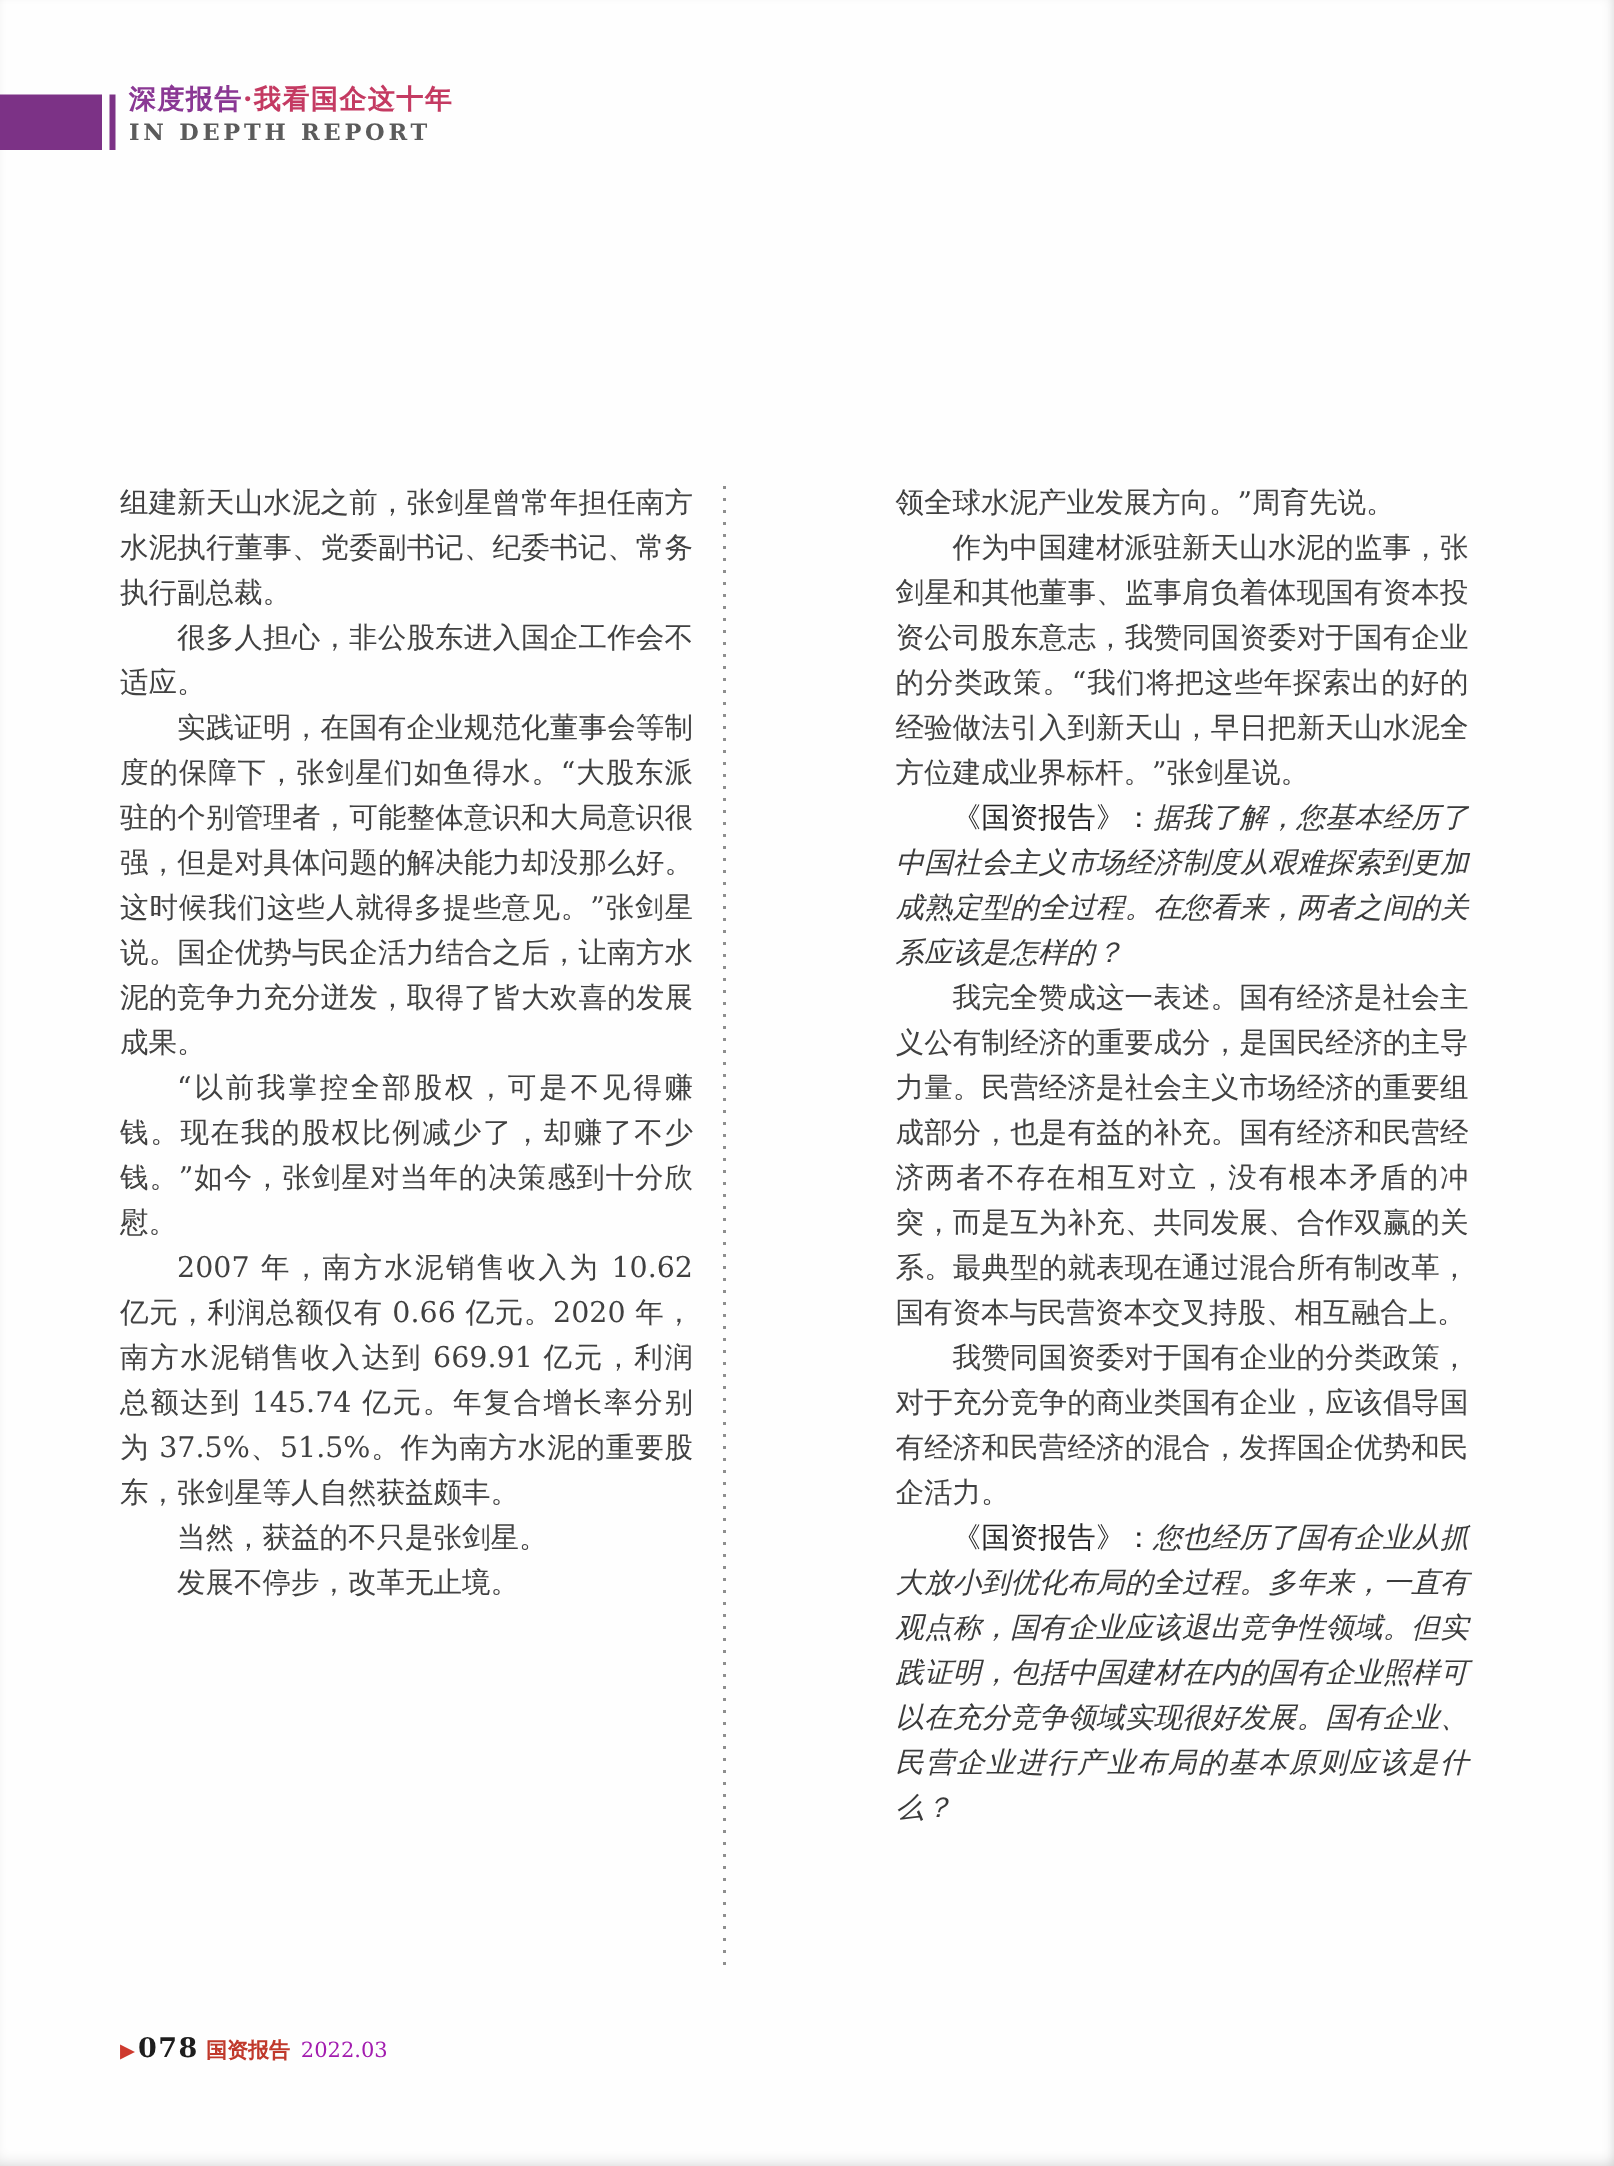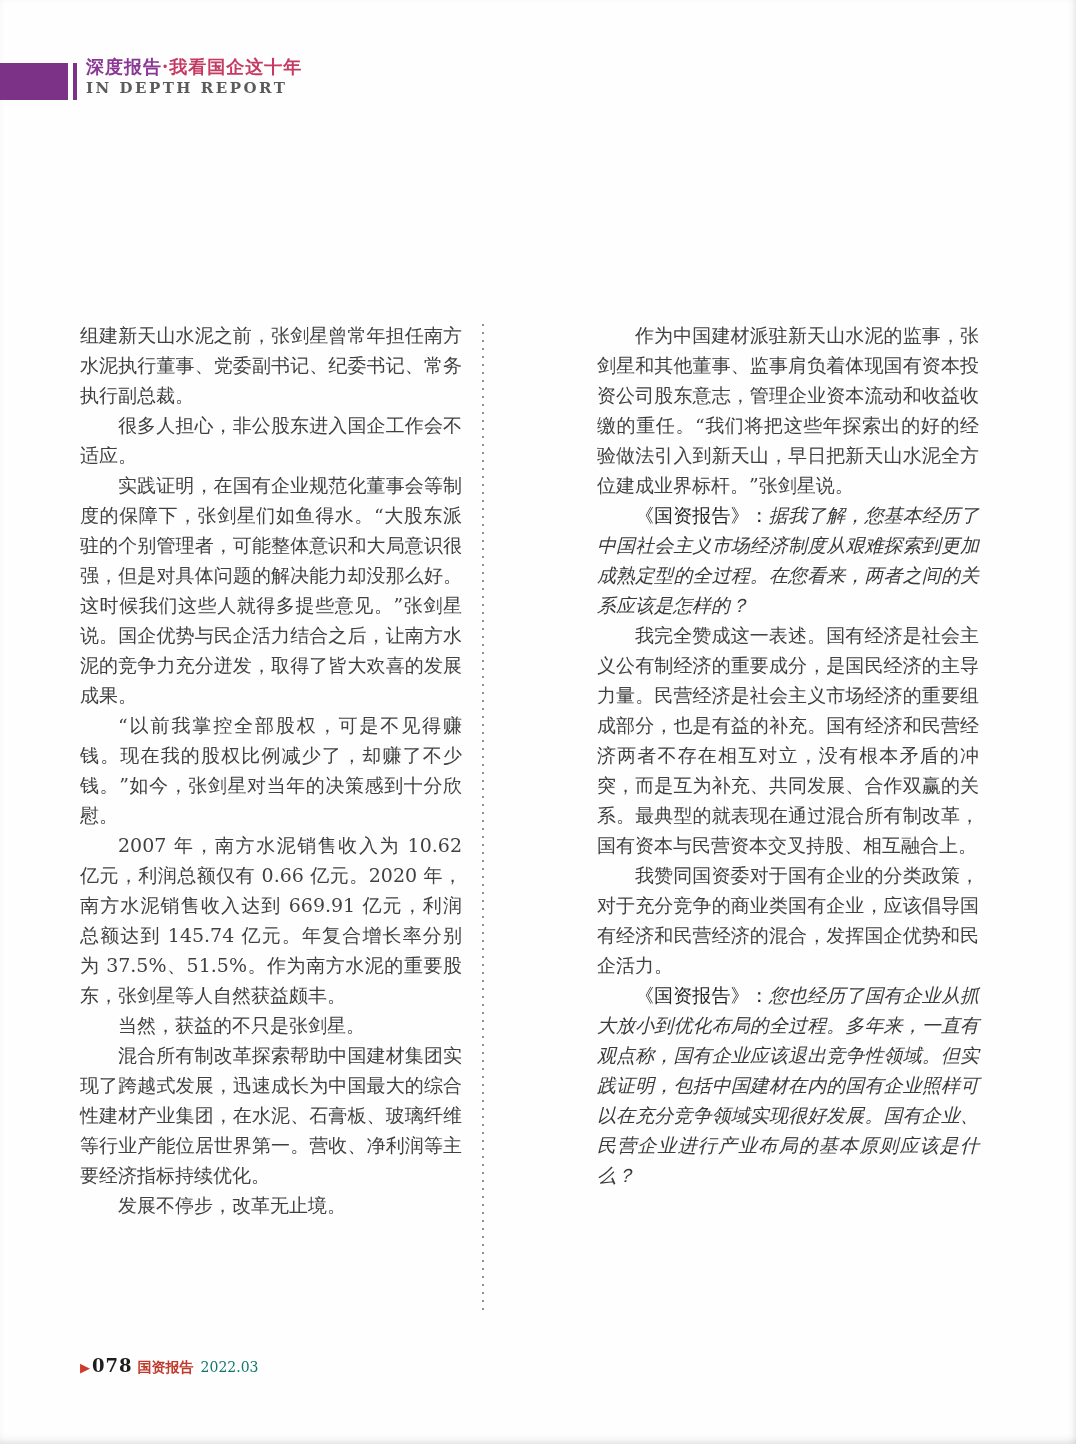--- a/index.html
+++ b/index.html
@@ -68,21 +68,21 @@
 
   
   .footer {
     position: absolute; left: 80px; top: 1355px;
     display: flex; align-items: baseline;
     white-space: nowrap;
   }
   .footer .arrow { color: #ce3a2e; font-size: 13px; margin-right: 2px; font-family: "DejaVu Sans", sans-serif; }
   .footer .pagenum { font-size: 18px; font-weight: bold; color: #1d1d1d; letter-spacing: 1px; }
   .footer .mag { font-size: 14px; font-weight: bold; color: #c0392b; margin-left: 5px; }
-  .footer .issue { font-size: 14px; color: #0f766e; margin-left: 7px; }
+  .footer .issue { font-size: 14px; color: #a21caf; margin-left: 7px; }
 </style>
 </head>
 <body>
 
 <div class="page">
 
   <header>
     <div class="hdr-block"></div>
     <div class="hdr-bar"></div>
     <div class="hdr-text">
@@ -94,26 +94,26 @@
   </header>
 
   <main>
     <section class="column left">
         <p class="para">组建新天山水泥之前，张剑星曾常年担任南方水泥执行董事、党委副书记、纪委书记、常务执行副总裁。</p>
         <p class="para indent">很多人担心，非公股东进入国企工作会不适应。</p>
         <p class="para indent">实践证明，在国有企业规范化董事会等制度的保障下，张剑星们如鱼得水。“大股东派驻的个别管理者，可能整体意识和大局意识很强，但是对具体问题的解决能力却没那么好。这时候我们这些人就得多提些意见。”张剑星说。国企优势与民企活力结合之后，让南方水泥的竞争力充分迸发，取得了皆大欢喜的发展成果。</p>
         <p class="para indent">“以前我掌控全部股权，可是不见得赚钱。现在我的股权比例减少了，却赚了不少钱。”如今，张剑星对当年的决策感到十分欣慰。</p>
         <p class="para indent">2007 年，南方水泥销售收入为 10.62 亿元，利润总额仅有 0.66 亿元。2020 年，南方水泥销售收入达到 669.91 亿元，利润总额达到 145.74 亿元。年复合增长率分别为 37.5%、51.5%。作为南方水泥的重要股东，张剑星等人自然获益颇丰。</p>
         <p class="para indent">当然，获益的不只是张剑星。</p>
-        <p class="para indent">混合所有制改革探索帮助中国建材集团实现了跨越式发展，迅速成长为中国最大的综合性建材产业集团，在水泥、石膏板、玻璃纤维等行业产能位居世界第一。营收、净利润等主要经济指标持续优化。</p>
         <p class="para indent">发展不停步，改革无止境。</p>
       </section>
     <div class="divider"></div>
     <section class="column right">
-        <p class="para indent">作为中国建材派驻新天山水泥的监事，张剑星和其他董事、监事肩负着体现国有资本投资公司股东意志，管理企业资本流动和收益收缴的重任。“我们将把这些年探索出的好的经验做法引入到新天山，早日把新天山水泥全方位建成业界标杆。”张剑星说。</p>
+        <p class="para">领全球水泥产业发展方向。”周育先说。</p>
+        <p class="para indent">作为中国建材派驻新天山水泥的监事，张剑星和其他董事、监事肩负着体现国有资本投资公司股东意志，我赞同国资委对于国有企业的分类政策。“我们将把这些年探索出的好的经验做法引入到新天山，早日把新天山水泥全方位建成业界标杆。”张剑星说。</p>
         <p class="para indent question"><span class="speaker">《国资报告》：</span>据我了解，您基本经历了中国社会主义市场经济制度从艰难探索到更加成熟定型的全过程。在您看来，两者之间的关系应该是怎样的？</p>
         <p class="para indent">我完全赞成这一表述。国有经济是社会主义公有制经济的重要成分，是国民经济的主导力量。民营经济是社会主义市场经济的重要组成部分，也是有益的补充。国有经济和民营经济两者不存在相互对立，没有根本矛盾的冲突，而是互为补充、共同发展、合作双赢的关系。最典型的就表现在通过混合所有制改革，国有资本与民营资本交叉持股、相互融合上。</p>
         <p class="para indent">我赞同国资委对于国有企业的分类政策，对于充分竞争的商业类国有企业，应该倡导国有经济和民营经济的混合，发挥国企优势和民企活力。</p>
         <p class="para indent question"><span class="speaker">《国资报告》：</span>您也经历了国有企业从抓大放小到优化布局的全过程。多年来，一直有观点称，国有企业应该退出竞争性领域。但实践证明，包括中国建材在内的国有企业照样可以在充分竞争领域实现很好发展。国有企业、民营企业进行产业布局的基本原则应该是什么？</p>
       </section>
   </main>
 
   <footer class="footer">
     <span class="arrow">▶</span>
     <span class="pagenum">078</span>

